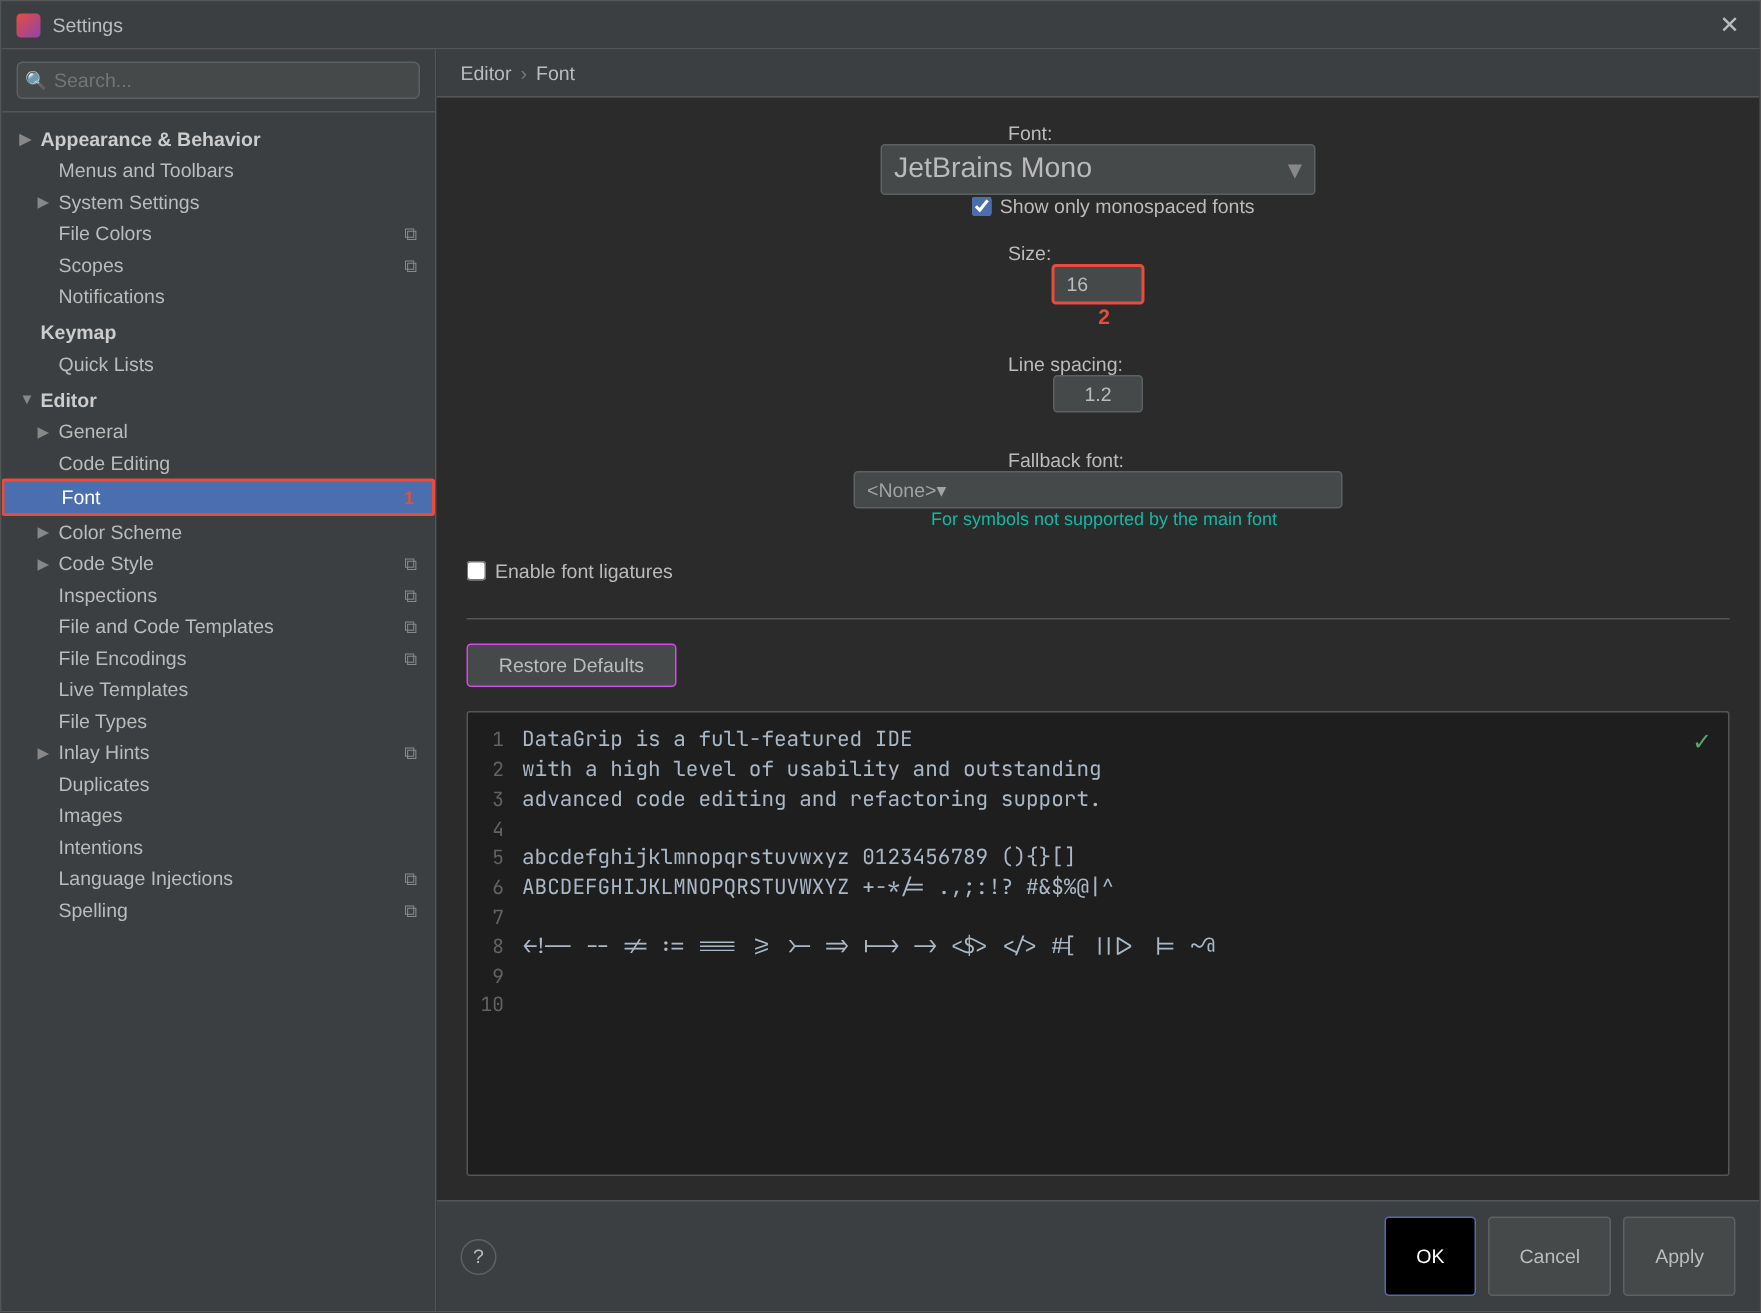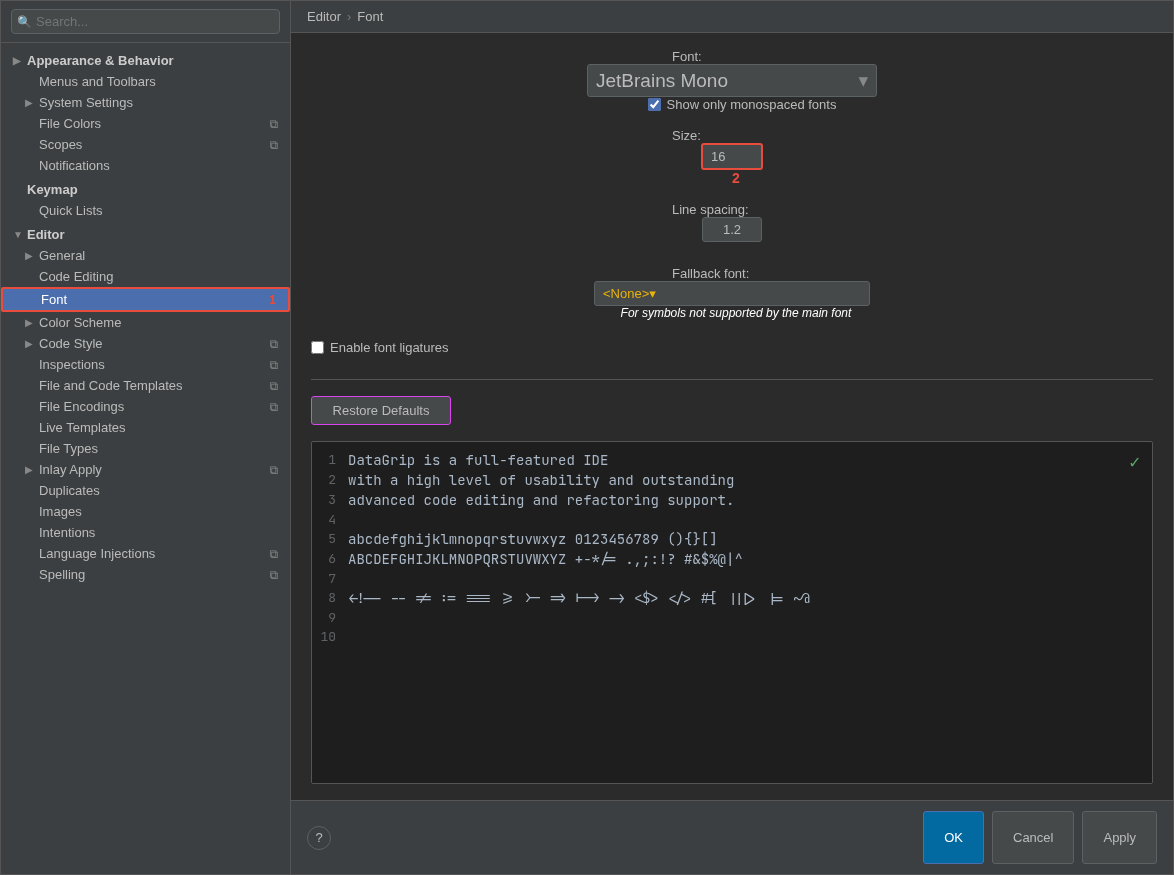--- a/index.html
+++ b/index.html
@@ -218,36 +218,35 @@
       width: 60px;
       background: #45494a;
       border: 1px solid #5c6164;
       color: #bbb;
       padding: 4px 8px;
       font-size: 13px;
       border-radius: 3px;
       text-align: center;
     }
     .fallback-dropdown {
-      width: 276px;
+      width: 326px;
       background: #45494a;
       border: 1px solid #5c6164;
-      color: #eab308;
+      color: #a3a3a3;
       padding: 4px 8px;
       font-size: 13px;
       border-radius: 3px;
       display: flex;
       align-items: center;
       cursor: pointer;
     }
     .fallback-hint {
-      color: #ffffff;
+      color: #14b8a6;
       font-size: 12px;
       margin-left: 8px;
-      font-style: italic;
     }
     .ligatures-row {
       display: flex;
       align-items: center;
       margin-bottom: 16px;
     }
     .enable-ligatures-cb {
       display: flex;
       align-items: center;
       color: #bbb;
@@ -333,21 +332,21 @@
       align-items: center;
       justify-content: center;
       cursor: pointer;
       font-size: 13px;
     }
     .bottom-right {
       display: flex;
       gap: 8px;
     }
     .btn-ok {
-      background: #0369a1;
+      background: #000000;
       border: 1px solid #4b6eaf;
       color: #fff;
       padding: 0 20px;
       border-radius: 3px;
       cursor: pointer;
       font-size: 13px;
     }
     .btn-cancel {
       background: #45494a;
       border: 1px solid #5c6164;
@@ -365,20 +364,25 @@
       border-radius: 3px;
       cursor: pointer;
       font-size: 13px;
     }
   </style>
 </head>
 <body>
 
 <div class="window">
 
+  <div class="title-bar">
+    <div class="title-bar-icon"></div>
+    <span class="title-bar-title">Settings</span>
+    <span class="title-bar-close">✕</span>
+  </div>
 
   <div class="main-content">
 
     <div class="sidebar">
       <div class="search-box">
         <div class="search-wrapper">
           <span class="search-icon-inner">🔍</span>
           <input class="search-input" type="text" placeholder="Search..." style="">
         </div>
       </div>
@@ -464,21 +468,21 @@
         <div class="tree-item tree-indent-1">
           <span class="arrow"></span>
           <span>Live Templates</span>
         </div>
         <div class="tree-item tree-indent-1">
           <span class="arrow"></span>
           <span>File Types</span>
         </div>
         <div class="tree-item tree-indent-1">
           <span class="arrow">▶</span>
-          <span>Inlay Apply</span>
+          <span>Inlay Hints</span>
           <span class="icon-badge">⧉</span>
         </div>
         <div class="tree-item tree-indent-1">
           <span class="arrow"></span>
           <span>Duplicates</span>
         </div>
         <div class="tree-item tree-indent-1">
           <span class="arrow"></span>
           <span>Images</span>
         </div>

